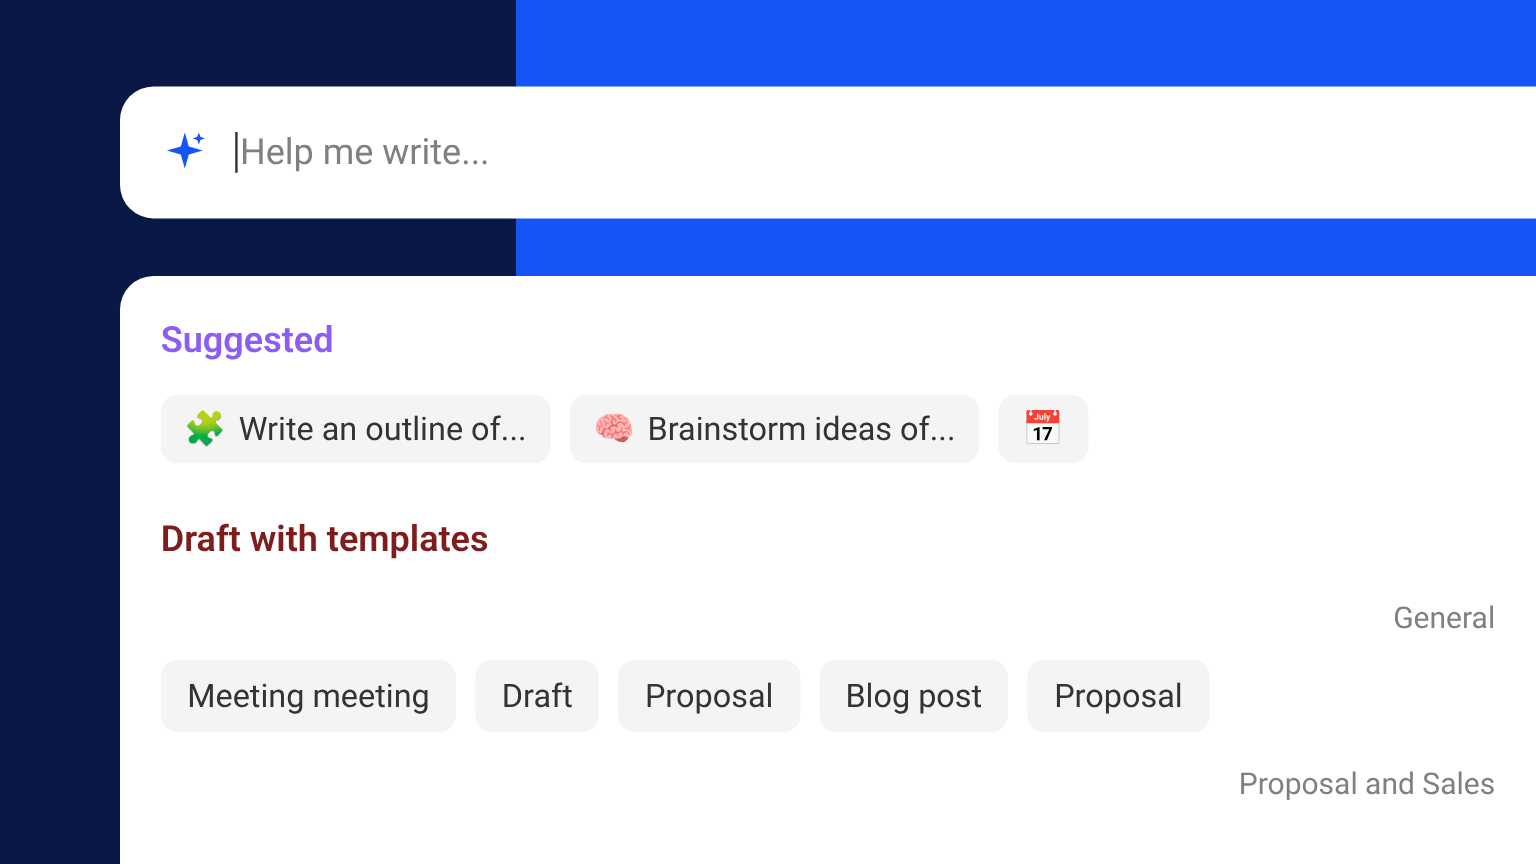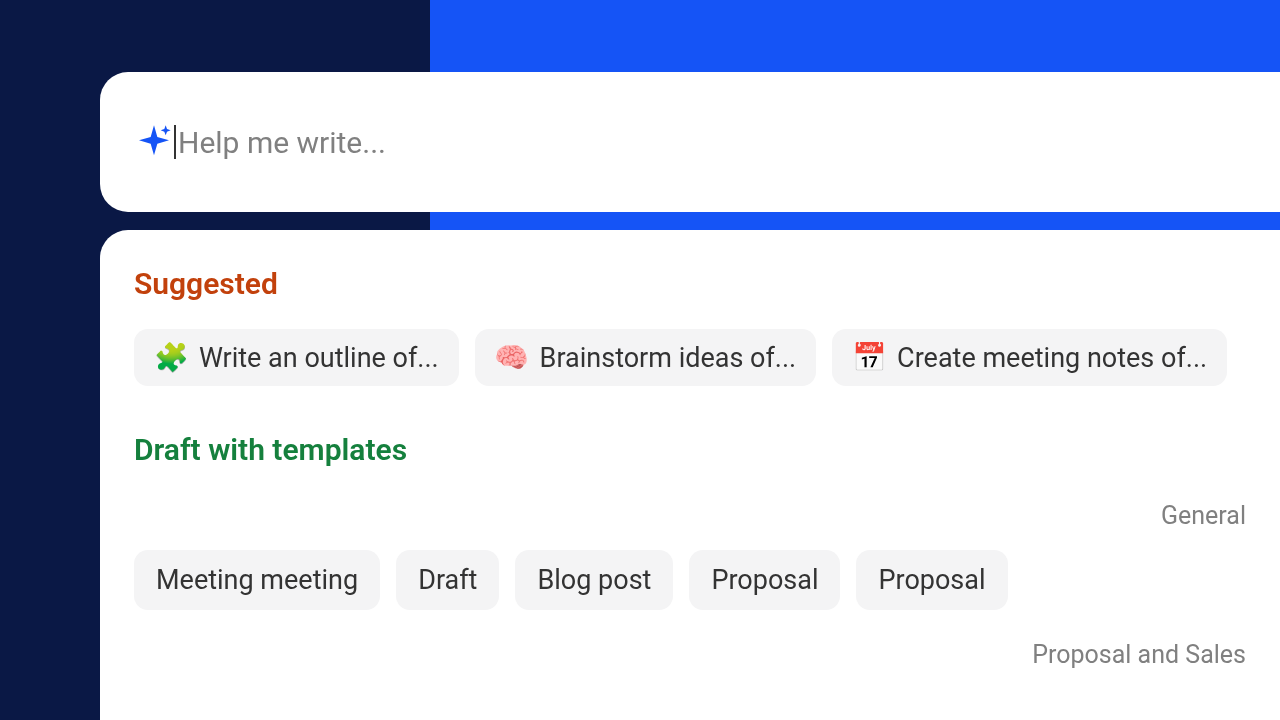--- a/index.html
+++ b/index.html
@@ -21,27 +21,28 @@
       left: 430px;
       right: 0;
       height: 230px;
       background: #1554f6;
     }
     .input-card {
       position: absolute;
       top: 72px;
       left: 100px;
       right: 0;
-      height: 140px;
+      height: 110px;
       background: #fff;
       border-top-left-radius: 28px;
       border-bottom-left-radius: 28px;
       display: flex;
       align-items: center;
       padding-left: 34px;
+      gap: 22px;
     }
     .sparkle-icon {
       width: 40px;
       height: 40px;
       flex-shrink: 0;
     }
     .cursor-bar {
       display: inline-block;
       width: 2px;
       height: 34px;
@@ -64,21 +65,21 @@
       left: 100px;
       right: 0;
       bottom: 0;
       background: #fff;
       border-top-left-radius: 28px;
       padding: 36px 34px 0 34px;
     }
     .section-title {
       font-size: 30px;
       font-weight: 600;
-      color: #c2410c;
+      color: #8b5cf6;
       margin-bottom: 28px;
     }
     .chips-row {
       display: flex;
       gap: 16px;
       margin-bottom: 46px;
       flex-wrap: wrap;
     }
     .chip {
       background: #f4f4f5;
@@ -100,21 +101,21 @@
       color: #808080;
       margin-bottom: 20px;
       text-align: right;
     }
     .templates-section {
       margin-top: 0;
     }
     .templates-title {
       font-size: 30px;
       font-weight: 600;
-      color: #15803d;
+      color: #7f1d1d;
       margin-bottom: 34px;
     }
     .template-chips {
       display: flex;
       gap: 16px;
       margin-bottom: 30px;
       flex-wrap: wrap;
     }
     .template-chip {
       background: #f4f4f5;
@@ -151,31 +152,30 @@
     <div class="chip">
       <span class="chip-emoji">🧩</span>
       <span>Write an outline of...</span>
     </div>
     <div class="chip">
       <span class="chip-emoji">🧠</span>
       <span>Brainstorm ideas of...</span>
     </div>
     <div class="chip">
       <span class="chip-emoji">📅</span>
-      <span>Create meeting notes of...</span>
     </div>
   </div>
 
   <div class="templates-section">
     <div class="templates-title">Draft with templates</div>
 
     <div class="subsection-label">General</div>
     <div class="template-chips">
       <div class="template-chip">Meeting meeting</div>
       <div class="template-chip">Draft</div>
+      <div class="template-chip">Proposal</div>
       <div class="template-chip">Blog post</div>
-      <div class="template-chip">Proposal</div>
       <div class="template-chip">Proposal</div>
     </div>
 
     <div class="subsection-label">Proposal and Sales</div>
   </div>
 </div>
 
 </body></html>

